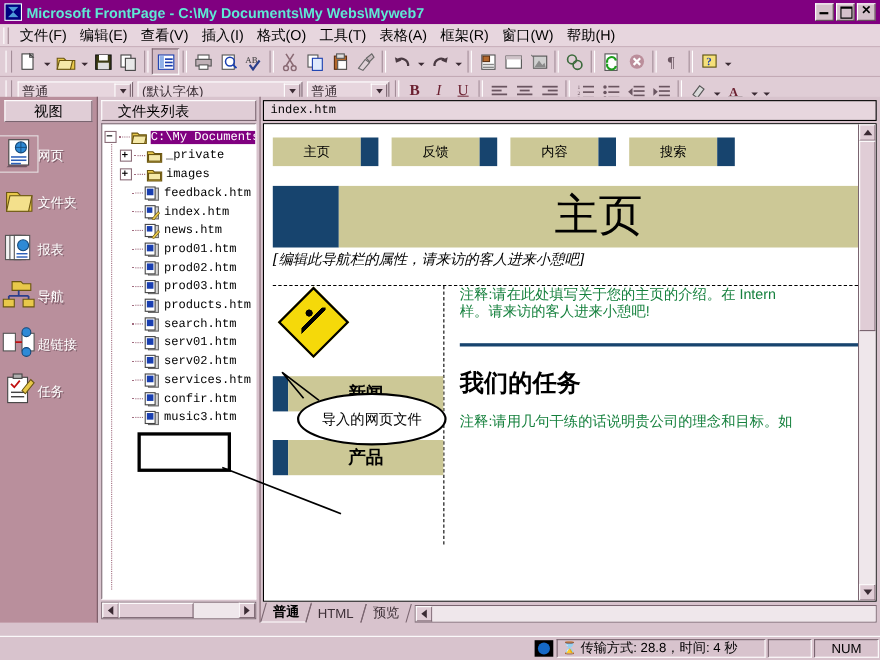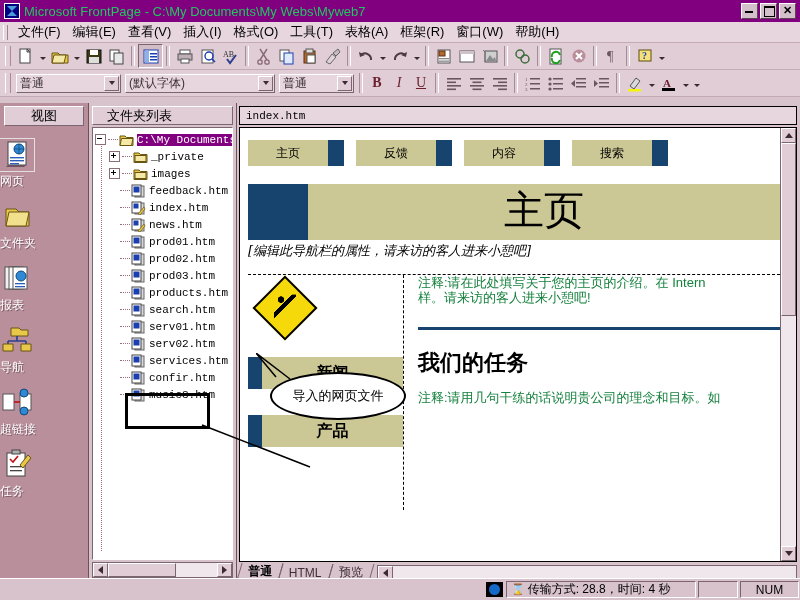--- a/index.html
+++ b/index.html
@@ -20,21 +20,21 @@
   .title-icon{
     width:16px;height:16px;margin:0 4px 0 2px;background:#000080;
     border:1px solid #fff;box-sizing:border-box;position:relative;flex:none;
   }
   .title-icon:after{
     content:"";position:absolute;left:2px;top:2px;width:10px;height:10px;
     background:#4d9bd9;
     clip-path:polygon(0 0,100% 0,0 100%,100% 100%);
   }
   .title-text{
-    color:#22c55e;font-weight:normal;font-size:13px;white-space:nowrap;
+    color:#5eead4;font-weight:bold;font-size:13px;white-space:nowrap;
     overflow:hidden;flex:1;
   }
   .title-buttons{display:flex;gap:2px;margin-right:2px;}
   .tbtn{
     width:17px;height:16px;background:#d4c0ca;
     border-top:1px solid #fff;border-left:1px solid #fff;
     border-right:1px solid #5a4550;border-bottom:1px solid #5a4550;
     position:relative;box-sizing:border-box;
   }
   .tbtn i{position:absolute;color:#000;font-style:normal;font-size:10px;
@@ -91,35 +91,35 @@
     display:flex;align-items:center;justify-content:center;box-sizing:border-box;
   }
   .combo .cbtn:after{content:"";border-left:3px solid transparent;border-right:3px solid transparent;
     border-top:4px solid #3a2a33;}
   .fbtn{
     width:22px;height:22px;display:flex;align-items:center;justify-content:center;
     font-size:14px;color:#6b2030;font-family:"Liberation Serif",serif;flex:none;
   }
 
   
-  .main{position:absolute;left:0;top:103px;width:800px;height:478px;display:flex;}
+  .main{position:absolute;left:0;top:88px;width:800px;height:478px;display:flex;}
 
   
   .viewsbar{
     width:88px;background:#b98f9c;flex:none;display:flex;flex-direction:column;
     border-right:1px solid #6e4f5a;
   }
   .views-head{
     height:20px;margin:3px 4px 2px 4px;background:#e0cdd6;
     border:1px solid #fff;border-right-color:#7a6570;border-bottom-color:#7a6570;
     display:flex;align-items:center;justify-content:center;
     font-size:13px;color:#000;box-sizing:border-box;
   }
   .view-item{
-    display:flex;flex-direction:column;margin-top:11px;cursor:default;
+    display:flex;flex-direction:row;align-items:center;margin-top:11px;cursor:default;
   }
   .view-item .vicon{width:34px;height:32px;position:relative;}
   .view-item.active .vicon{outline:1px solid #e6dfe2;}
   .view-item .vlabel{color:#fff;font-size:12px;margin-top:2px;text-shadow:1px 1px 0 #7b5b67;}
 
   
   .folderpane{
     width:148px;flex:none;background:#d8c3cd;display:flex;flex-direction:column;
     border-right:1px solid #6e4f5a;box-sizing:border-box;
   }

